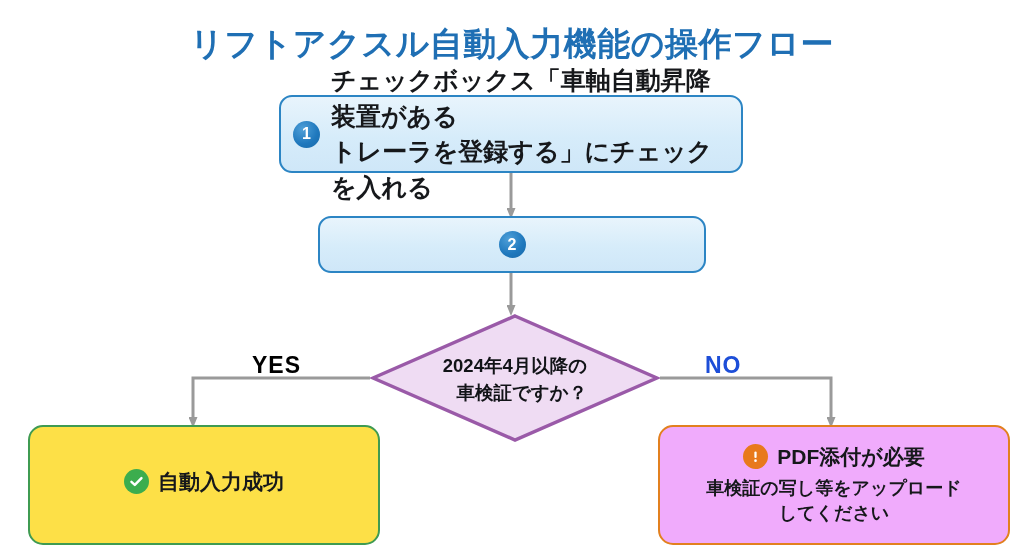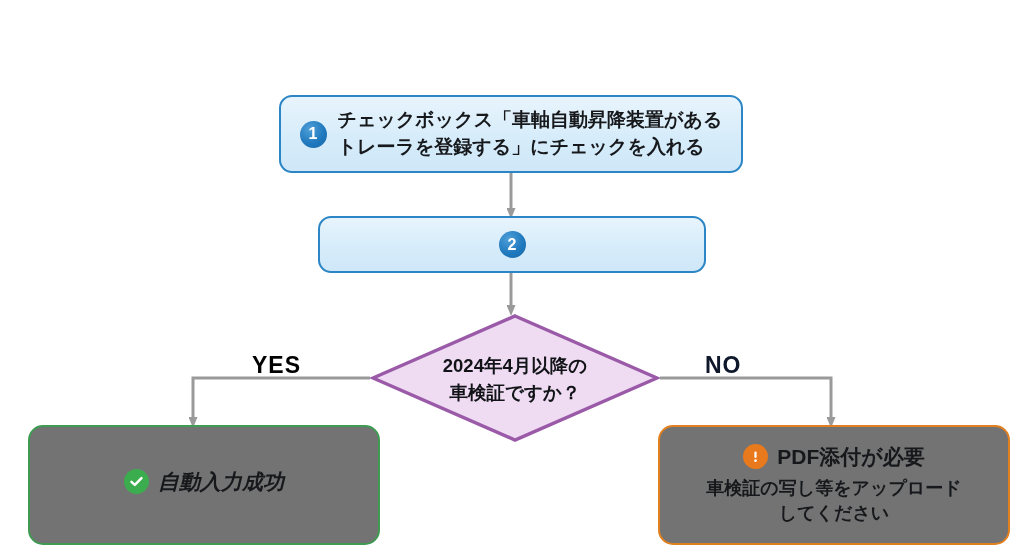--- a/index.html
+++ b/index.html
@@ -79,21 +79,21 @@
     color: #ffffff;
     font-size: 16px;
     font-weight: bold;
     display: flex;
     align-items: center;
     justify-content: center;
     line-height: 1;
   }
 
   .step-text {
-    font-size: 19px;
+    font-size: 25px;
     font-weight: bold;
     color: #16181b;
     line-height: 1.42;
     white-space: pre-line;
     text-align: center;
   }
   #step1 .step-text { text-align: left; }
 
   
   #decision {
@@ -108,56 +108,55 @@
     width: 290px; height: 130px;
     display: flex;
     flex-direction: column;
     align-items: center;
     justify-content: center;
     font-size: 18.5px;
     font-weight: bold;
     color: #111317;
     line-height: 1.45;
     white-space: pre-line;
-    text-align: center;
+    text-align: right;
     padding-top: 4px;
   }
 
   
   .branch-label {
     position: absolute;
     font-size: 23px;
     font-weight: bold;
     letter-spacing: 1px;
   }
   #label-yes { left: 252px; top: 352px; color: #000000; }
-  #label-no  { left: 705px; top: 352px; color: #0f172a; }
+  #label-no  { left: 705px; top: 352px; color: #1d4ed8; }
 
   
   .outcome {
     position: absolute;
     border-radius: 15px;
     display: flex;
     flex-direction: column;
     align-items: center;
     justify-content: center;
     text-align: center;
   }
   #outcome-yes {
     left: 28px; top: 425px;
     width: 352px; height: 120px;
     border: 2.5px solid #3f9b52;
-    background: #737373;
-    font-style: italic;
+    background: #fde047;
   }
   #outcome-no {
     left: 658px; top: 425px;
     width: 352px; height: 120px;
     border: 2.5px solid #e2801f;
-    background: #737373;
+    background: #f0abfc;
     overflow: hidden;
   }
 
   .outcome-head {
     display: flex;
     align-items: center;
     justify-content: center;
     gap: 9px;
     margin-bottom: 7px;
   }
@@ -185,20 +184,21 @@
   }
   .circle-icon.ok { background: #3cad4e; }
   .circle-icon.warn { background: #e8791c; }
   .circle-icon svg { display: block; }
 </style>
 </head>
 <body>
 
 <div id="canvas">
 
+  <div id="title">リフトアクスル自動入力機能の操作フロー</div>
 
   <svg id="connectors" viewBox="0 0 1024 559" width="1024" height="559">
     <defs>
       <marker id="arrowhead" markerWidth="11" markerHeight="9" refX="1" refY="4.5" orient="auto" markerUnits="userSpaceOnUse">
         <polygon points="0,0 11,4.5 0,9" fill="#9a9a9a"></polygon>
       </marker>
     </defs>
 
     <line x1="511" y1="173" x2="511" y2="209" stroke="#9a9a9a" stroke-width="3" marker-end="url(#arrowhead)"></line>
 

